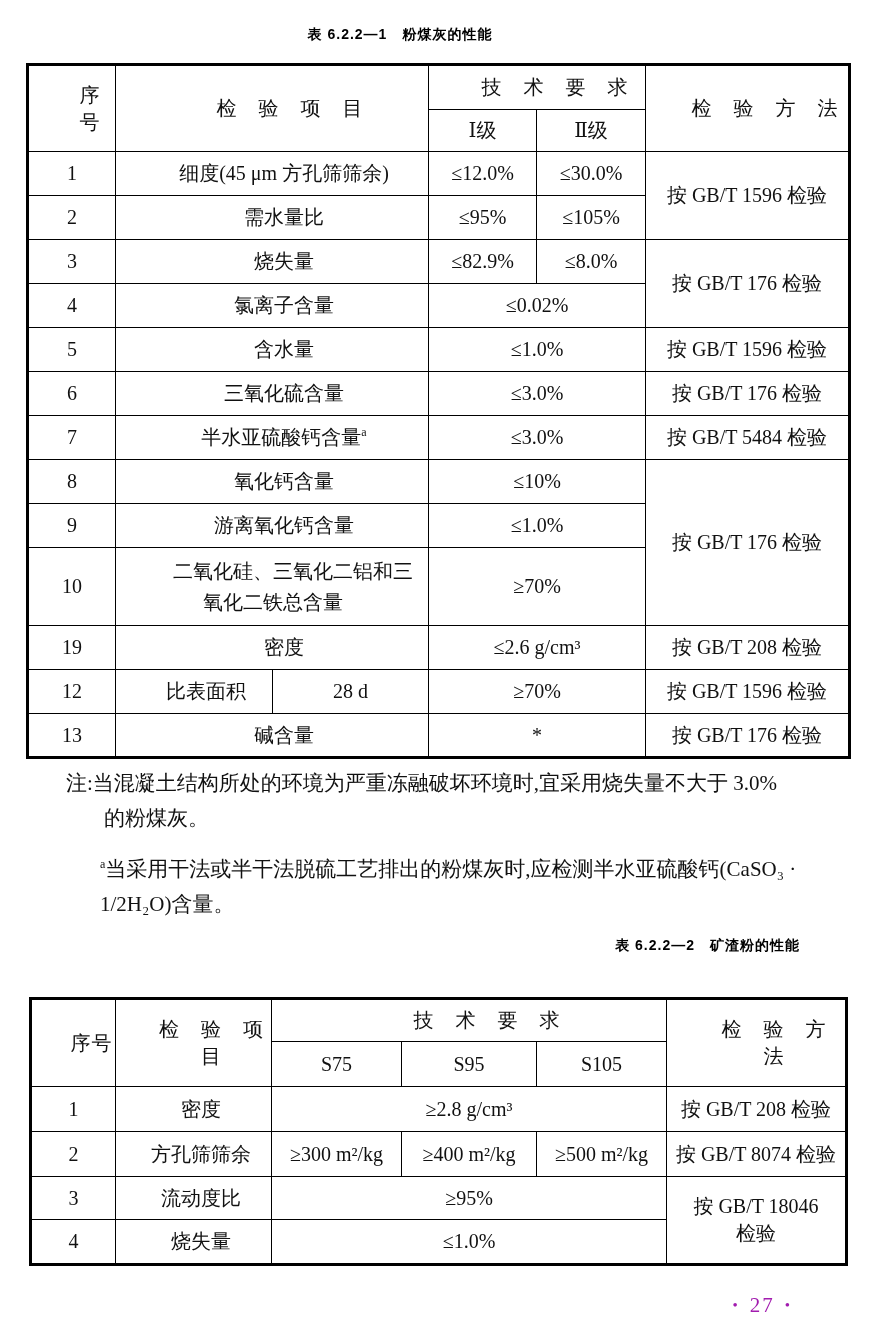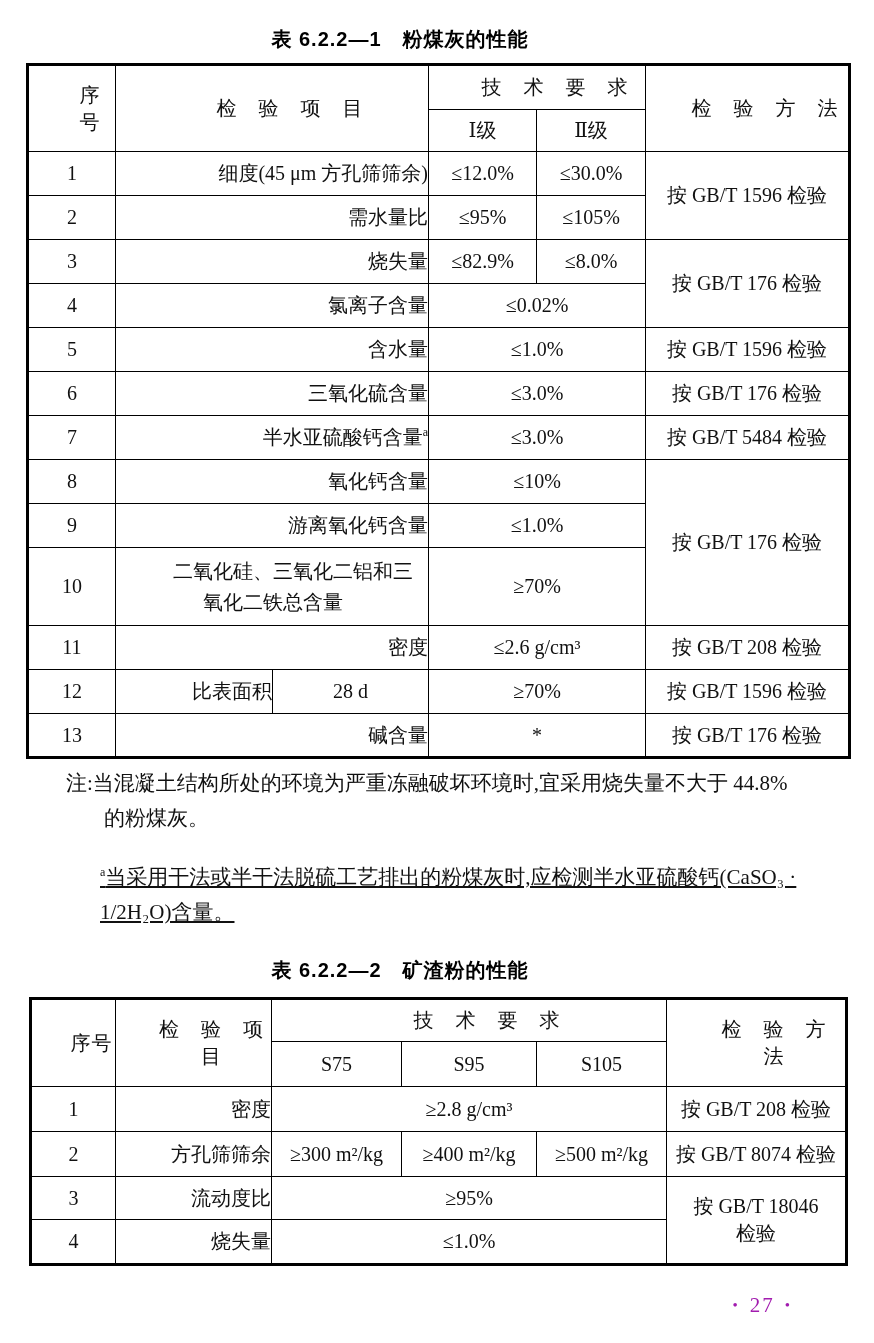--- a/index.html
+++ b/index.html
@@ -8,64 +8,64 @@
     width:874px;height:1343px;
     background:#ffffff;
     font-family:"Liberation Serif","DejaVu Serif",serif;
     color:#111;
     overflow:hidden;
   }
   .tbl-title{
     position:absolute;left:0;width:800px;
     text-align:center;
     font-family:"Liberation Sans","DejaVu Sans",sans-serif;
-    font-weight:bold;font-size:20px;color:#000;
+    font-weight:bold;font-size:14px;color:#000;
     letter-spacing:1px;
   }
   #title1{top:26px;}
-  #title2{top:957px;}
+  #title2{top:937px;text-align:right;}
   table{
     border-collapse:collapse;
     table-layout:fixed;
     position:absolute;
     background:#fff;
     border:3px solid #000;
   }
   #table1{left:26px;top:63px;width:822px;}
   #table2{left:29px;top:997px;width:816px;}
   td{
     border:1px solid #000;
     font-size:20px;
     text-align:center;
     vertical-align:middle;
     padding:0;
     overflow:hidden;
   }
-  td.item{text-align:right;padding-left:24px;font-family:Liberation Serif, serif;}
+  td.item{text-align:center;padding-left:24px;font-family:Liberation Serif, serif;}
   #table2 td.item{padding-left:15px;}
   td.hdr{letter-spacing:1px;padding-left:36px;}
   td.wrapcell{
     text-align:center;
     padding-left:8px;padding-right:6px;
     text-indent:2em;
     line-height:1.55;
   }
   sup{font-size:12px;vertical-align:super;line-height:0;}
   .h45{height:45px;}
   .h44{height:44px;}
   .h43{height:43px;}
   .h42{height:42px;}
   .h78{height:78px;}
   .notes{
     position:absolute;left:66px;top:766px;width:790px;
     font-size:21px;line-height:35px;color:#111;
   }
   .note{margin:0;}
   .note.hang{padding-left:38px;text-indent:-38px;}
-  .note.ind{padding-left:34px;margin-top:24px;text-decoration:underline;}
+  .note.ind{padding-left:34px;margin-top:16px;}
   .pageno{
     position:absolute;top:1293px;right:72px;
     font-size:21px;color:#a21caf;letter-spacing:2px;
   }
   .pageno .dot{font-size:15px;vertical-align:2px;padding:0 10px;}
 </style>
 </head>
 <body>
 
 <div class="page">
@@ -145,21 +145,21 @@
       <td>9</td>
       <td colspan="2" class="item">游离氧化钙含量</td>
       <td colspan="2">≤1.0%</td>
     </tr>
     <tr class="h78">
       <td>10</td>
       <td colspan="2" class="wrapcell">二氧化硅、三氧化二铝和三氧化二铁总含量</td>
       <td colspan="2">≥70%</td>
     </tr>
     <tr class="h44">
-      <td>11</td>
+      <td>19</td>
       <td colspan="2" class="item">密度</td>
       <td colspan="2">≤2.6 g/cm³</td>
       <td>按 GB/T 208 检验</td>
     </tr>
     <tr class="h44">
       <td>12</td>
       <td class="item">比表面积</td>
       <td>28 d</td>
       <td colspan="2">≥70%</td>
       <td>按 GB/T 1596 检验</td>
@@ -167,21 +167,21 @@
     <tr class="h44">
       <td>13</td>
       <td colspan="2" class="item">碱含量</td>
       <td colspan="2">*</td>
       <td>按 GB/T 176 检验</td>
     </tr>
   </tbody>
     </table>
 
   <div class="notes">
-    <p class="note hang"><span>注:当混凝土结构所处的环境为严重冻融破坏环境时,宜采用烧失量不大于 44.8%</span><br><span>的粉煤灰。</span></p>
+    <p class="note hang"><span>注:当混凝土结构所处的环境为严重冻融破坏环境时,宜采用烧失量不大于 3.0%</span><br><span>的粉煤灰。</span></p>
     <p class="note ind"><sup>a</sup><span>当采用干法或半干法脱硫工艺排出的粉煤灰时,应检测半水亚硫酸钙(CaSO₃ ·</span><br><span>1/2H₂O)含量。</span></p>
   </div>
 
   <div id="title2" class="tbl-title">表 6.2.2—2　矿渣粉的性能</div>
 
   <table id="table2">
     <colgroup>
       <col style="width:85px">
         <col style="width:156px">
         <col style="width:130px">

